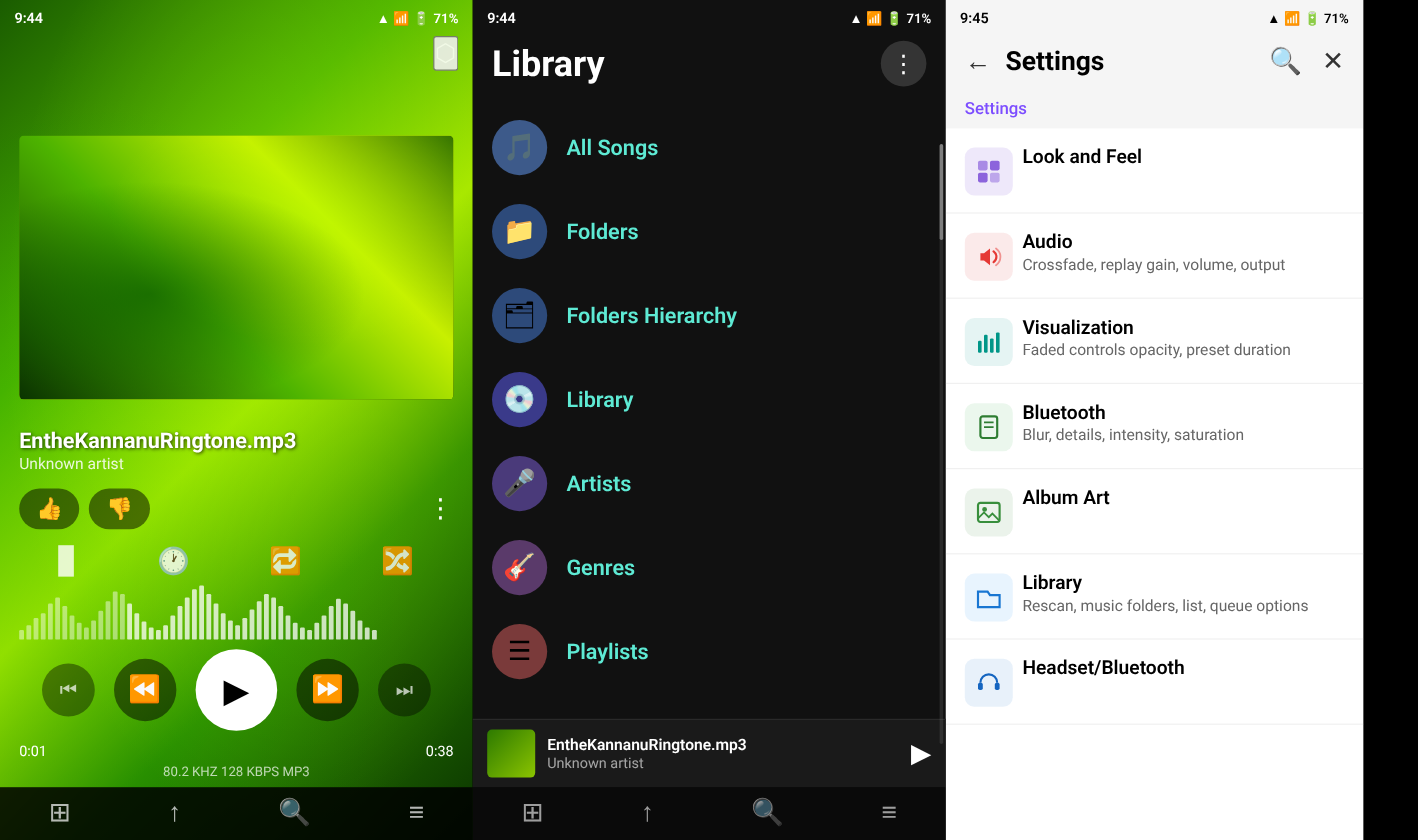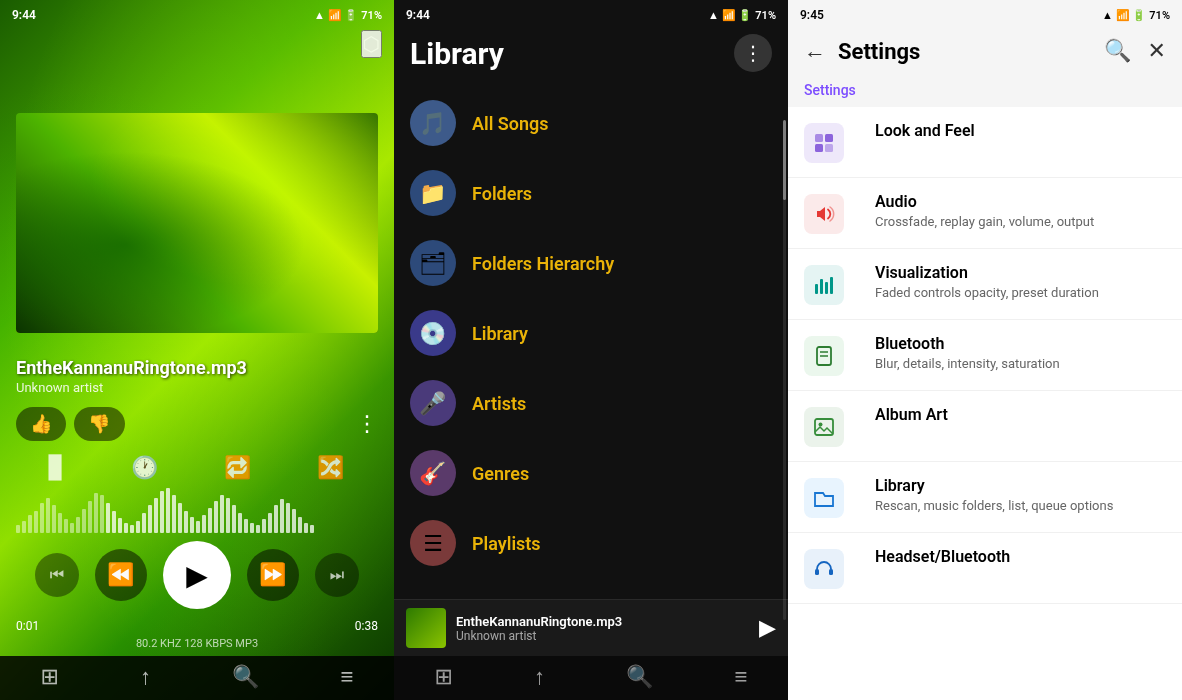--- a/index.html
+++ b/index.html
@@ -297,21 +297,21 @@
       width: 46px;
       height: 46px;
       border-radius: 50%;
       display: flex;
       align-items: center;
       justify-content: center;
       font-size: 22px;
       flex-shrink: 0;
     }
     .lib-label {
-      color: #eab308;
+      color: #5eead4;
       font-size: 18px;
       font-weight: 600;
     }
 
     
     .library-scroll-indicator {
       position: absolute;
       right: 2px;
       top: 120px;
       bottom: 80px;
@@ -371,21 +371,21 @@
     .lib-nav-btn {
       background: none;
       border: none;
       color: rgba(255,255,255,0.6);
       font-size: 22px;
       cursor: pointer;
     }
 
     
     .panel-settings {
-      width: 394px;
+      width: 348px;
       height: 700px;
       background: #f5f5f5;
       flex-shrink: 0;
       display: flex;
       flex-direction: column;
     }
     .settings-status-bar {
       display: flex;
       justify-content: space-between;
       align-items: center;
@@ -450,21 +450,21 @@
     }
     .settings-list::-webkit-scrollbar { width: 3px; }
     .settings-list::-webkit-scrollbar-thumb { background: rgba(0,0,0,0.2); }
 
     .settings-item {
       display: flex;
       align-items: flex-start;
       padding: 14px 16px;
       border-bottom: 1px solid #f0f0f0;
       cursor: pointer;
-      gap: 31px;
+      gap: 8px;
     }
 
     .settings-item-icon {
       width: 40px;
       height: 40px;
       border-radius: 8px;
       display: flex;
       align-items: center;
       justify-content: center;
       font-size: 20px;

